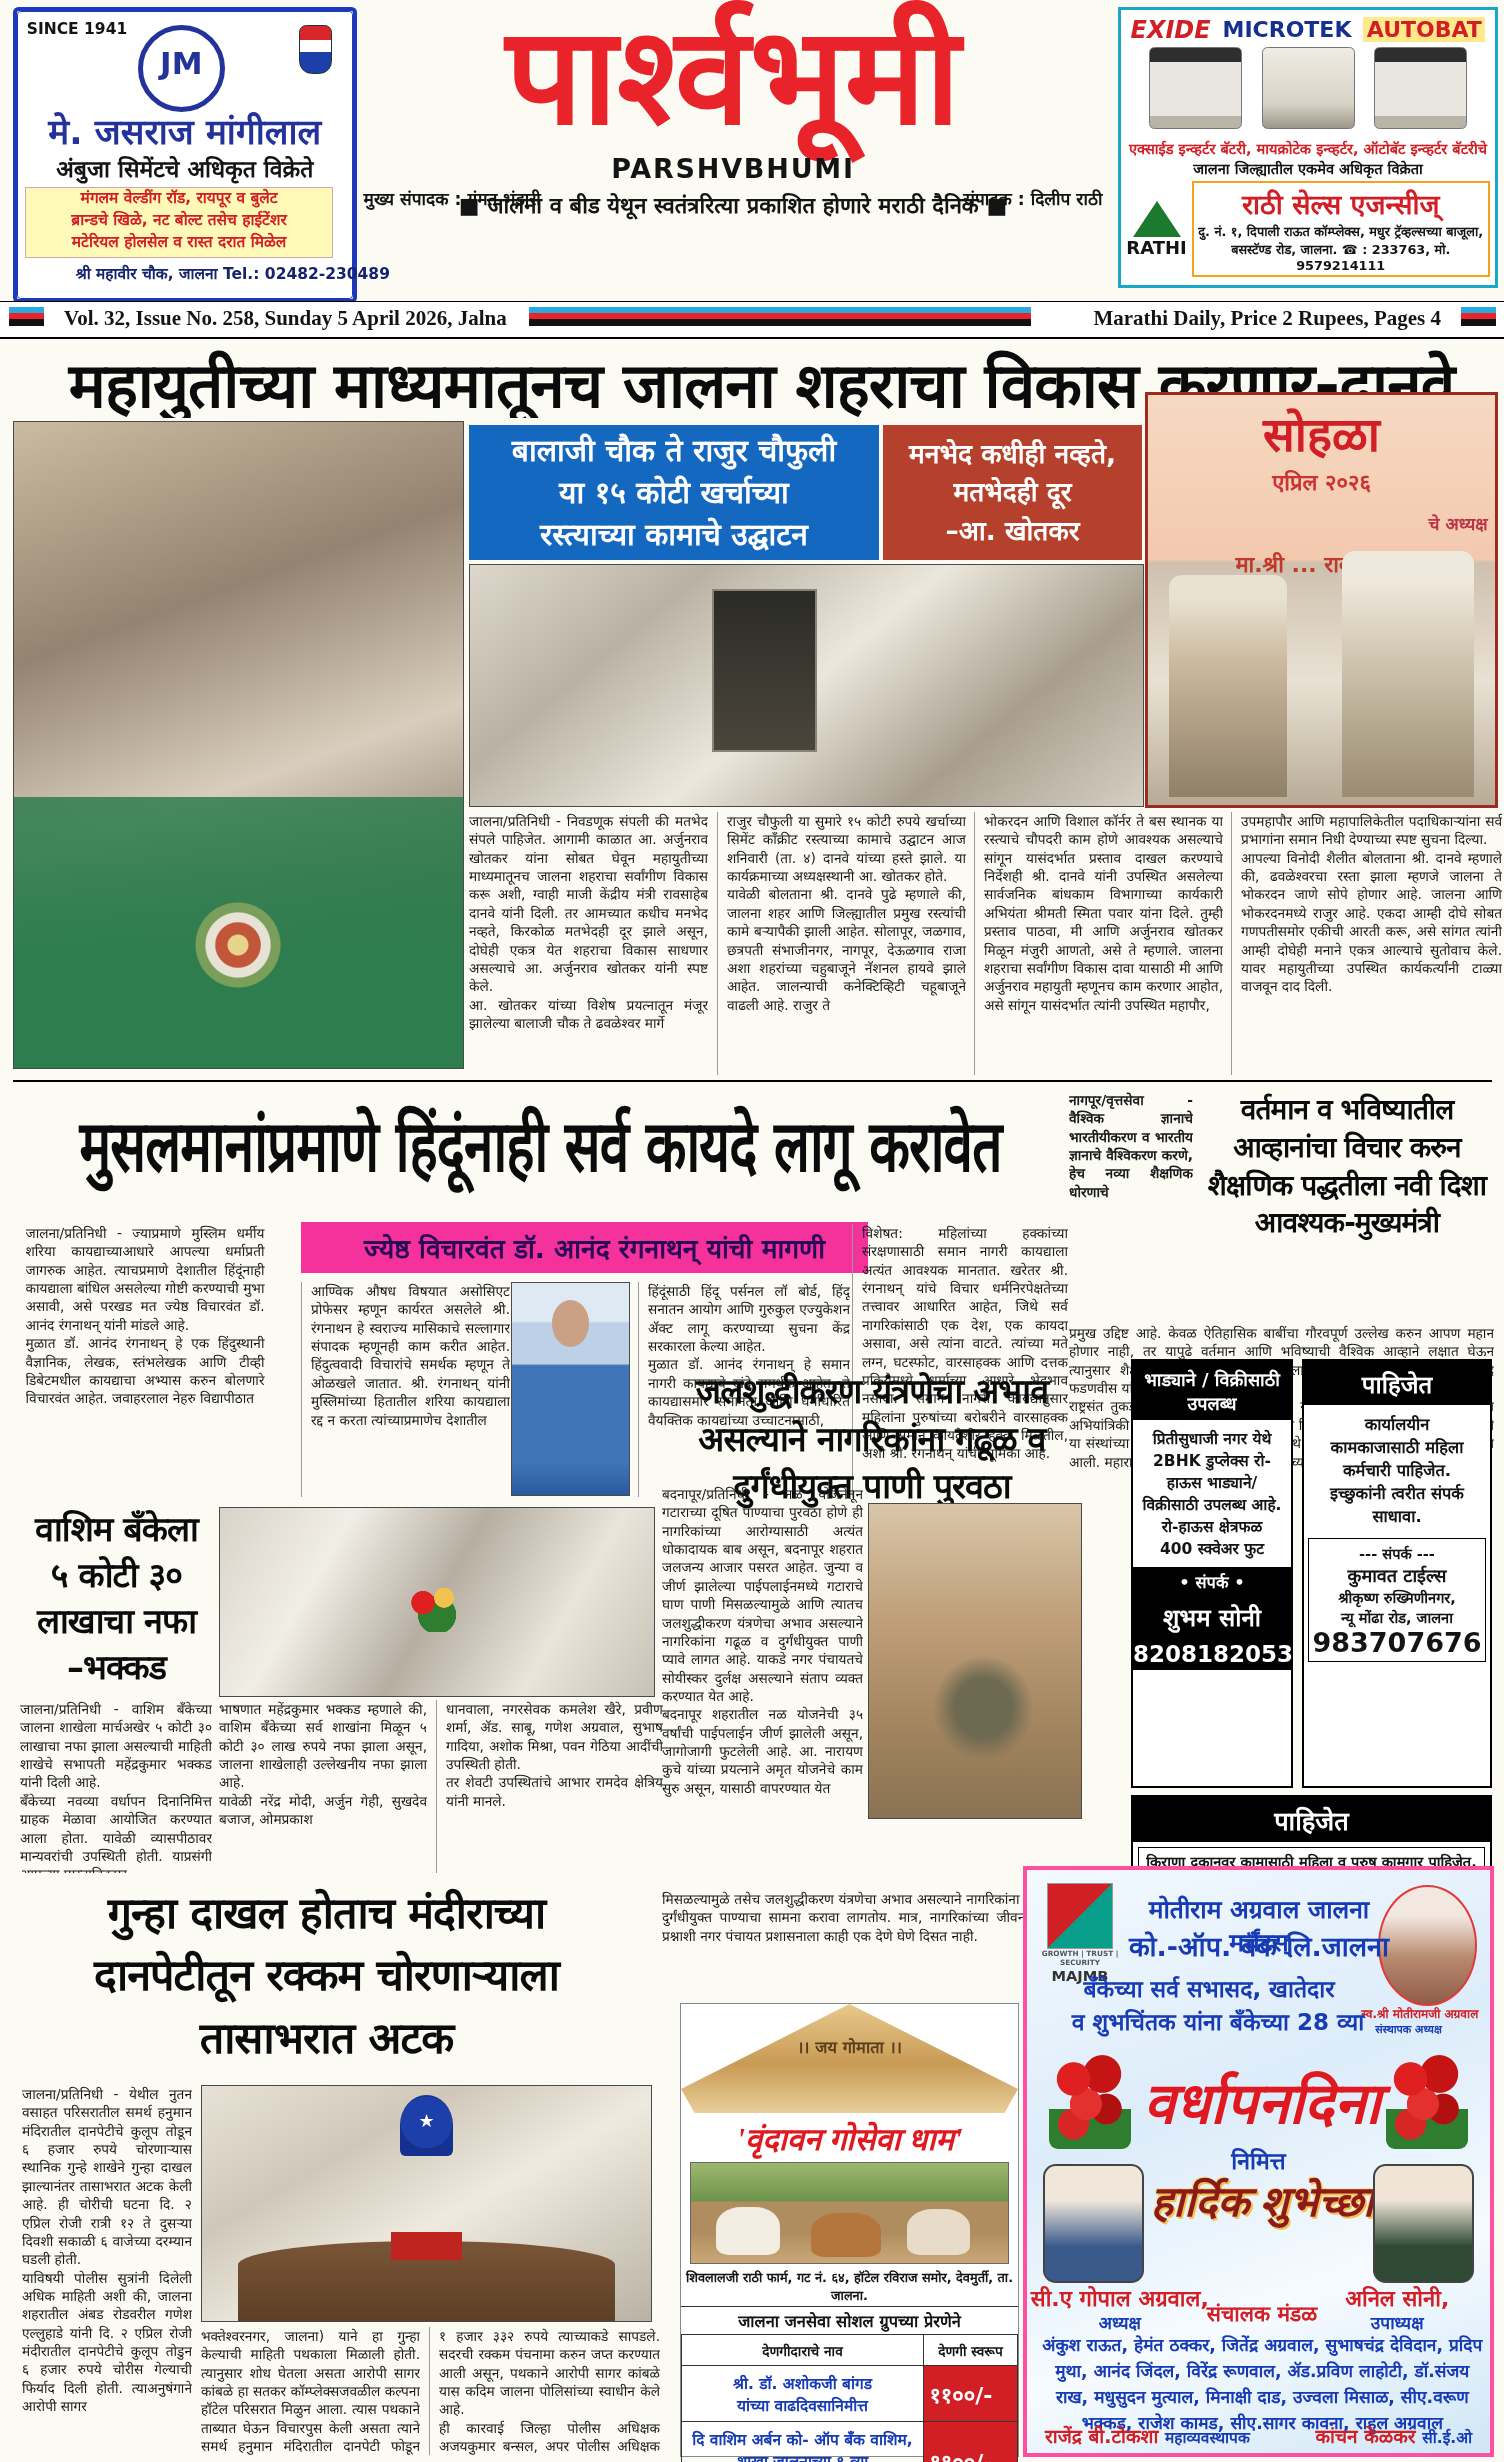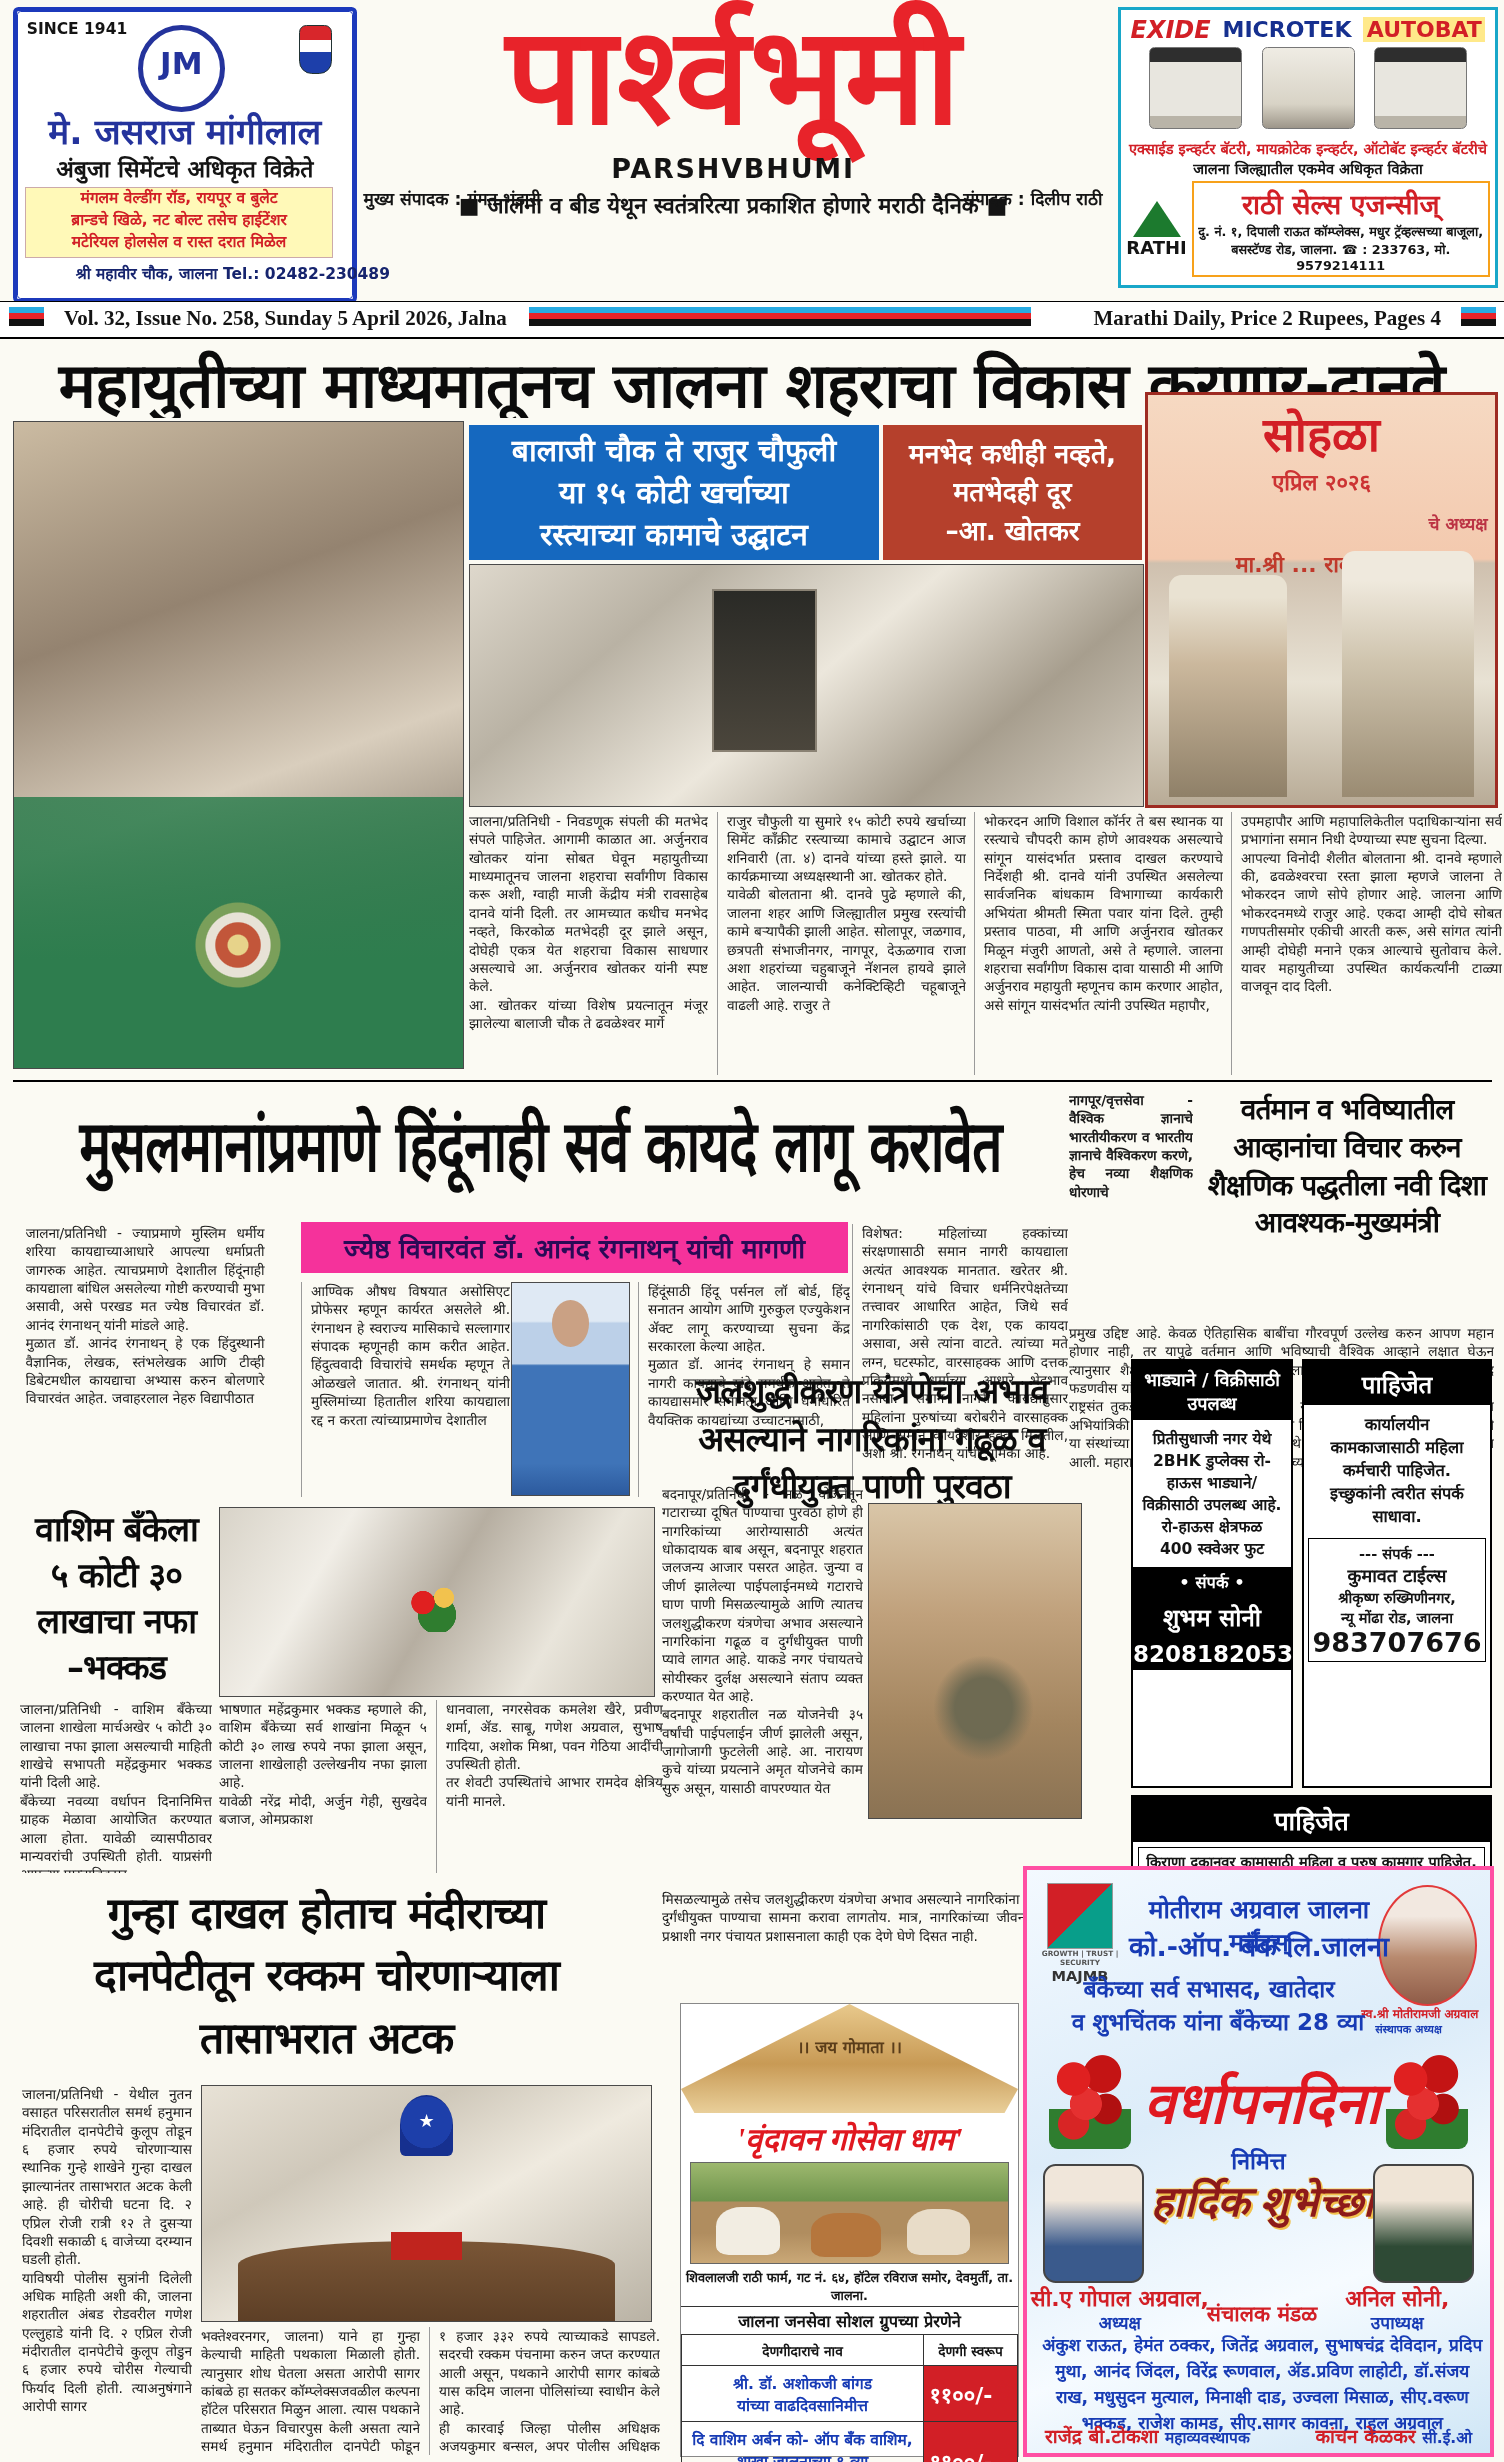--- a/index.html
+++ b/index.html
@@ -117,21 +117,21 @@
         <b style="background:#111"></b>
       </div>
     <div class="abs" style="right:64px;top:3.6px;font-size:21px;font-weight:bold;font-family:'Liberation Serif','DejaVu Serif',serif;">Marathi Daily, Price 2 Rupees, Pages 4</div>
     <div class="abs stripe3" style="right:9px;top:4.6px;width:35px;">
         <b style="background:#29abe2"></b>
         <b style="background:#e8232a"></b>
         <b style="background:#111"></b>
       </div>
   </div>
 
-  <div class="abs hl center" style="left:13px;top:341px;width:1477px;height:77px;font-size:62px;white-space:nowrap;overflow:hidden;">महायुतीच्या माध्यमातूनच जालना शहराचा विकास करणार-दानवे</div>
+  <div class="abs hl center" style="left:23px;top:341px;width:1477px;height:77px;font-size:62px;white-space:nowrap;overflow:hidden;">महायुतीच्या माध्यमातूनच जालना शहराचा विकास करणार-दानवे</div>
 
   <div class="ph" style="left:12.8px;top:421px;width:449px;height:646px;background:linear-gradient(160deg,#cbbba2 0%,#948370 30%,#d9cebd 55%,#7d7263 80%,#bfb3a0 100%);">
     <div class="abs" style="left:0;bottom:0;width:100%;height:42%;background:linear-gradient(180deg,rgba(46,125,78,.85),#2e7d4e 60%);"></div>
     <div class="abs" style="left:30%;bottom:6%;width:40%;height:26%;background:radial-gradient(circle at 50% 50%,#e7d38a 8%,#c2563a 9% 18%,#e7e2d6 19% 26%,#7a9f5a 27% 34%,transparent 35%);"></div>
   </div>
 
   <div class="abs bluebox pre" style="left:469px;top:425px;width:410px;height:135px;font-size:30px;line-height:1.4;">बालाजी चौक ते राजुर चौफुली
 या १५ कोटी खर्चाच्या
 रस्त्याच्या कामाचे उद्घाटन</div>
   <div class="abs redbox pre" style="left:883px;top:425px;width:259px;height:135px;font-size:26.4px;line-height:1.45;">मनभेद कधीही नव्हते,
@@ -158,21 +158,21 @@
   <div class="abs col vl" style="left:974px;top:812px;width:239px;height:263px;">भोकरदन आणि विशाल कॉर्नर ते बस स्थानक या रस्त्याचे चौपदरी काम होणे आवश्यक असल्याचे सांगून यासंदर्भात प्रस्ताव दाखल करण्याचे निर्देशही श्री. दानवे यांनी उपस्थित असलेल्या सार्वजनिक बांधकाम विभागाच्या कार्यकारी अभियंता श्रीमती स्मिता पवार यांना दिले. तुम्ही प्रस्ताव पाठवा, मी आणि अर्जुनराव खोतकर मिळून मंजुरी आणतो, असे ते म्हणाले. जालना शहराचा सर्वांगीण विकास दावा यासाठी मी आणि अर्जुनराव महायुती म्हणूनच काम करणार आहोत, असे सांगून यासंदर्भात त्यांनी उपस्थित महापौर,</div>
   <div class="abs col vl" style="left:1231px;top:812px;width:261px;height:263px;">उपमहापौर आणि महापालिकेतील पदाधिकाऱ्यांना सर्व प्रभागांना समान निधी देण्याच्या स्पष्ट सुचना दिल्या.
    आपल्या विनोदी शैलीत बोलताना श्री. दानवे म्हणाले की, ढवळेश्वरचा रस्ता झाला म्हणजे जालना ते भोकरदन जाणे सोपे होणार आहे. जालना आणि भोकरदनमध्ये राजुर आहे. एकदा आम्ही दोघे सोबत गणपतीसमोर एकीची आरती करू, असे सांगत त्यांनी आम्ही दोघेही मनाने एकत्र आल्याचे सुतोवाच केले. यावर महायुतीच्या उपस्थित कार्यकर्त्यांनी टाळ्या वाजवून दाद दिली.</div>
 
   <div class="abs" style="left:12.8px;top:1080px;width:1479px;border-top:2.7px solid #000;"></div>
 
   <div class="abs hl center" style="left:23px;top:1094px;width:1035px;height:108px;font-size:53px;white-space:nowrap;overflow:hidden;transform:scaleY(1.35);transform-origin:top center;">मुसलमानांप्रमाणे हिंदूंनाही सर्व कायदे लागू करावेत</div>
 
   <div class="abs col" style="left:25.5px;top:1224px;width:239px;height:274px;">जालना/प्रतिनिधी - ज्याप्रमाणे मुस्लिम धर्मीय शरिया कायद्याच्याआधारे आपल्या धर्माप्रती जागरुक आहेत. त्याचप्रमाणे देशातील हिंदूंनाही कायद्याला बांधिल असलेल्या गोष्टी करण्याची मुभा असावी, असे परखड मत ज्येष्ठ विचारवंत डॉ. आनंद रंगनाथन् यांनी मांडले आहे.
    मुळात डॉ. आनंद रंगनाथन् हे एक हिंदुस्थानी वैज्ञानिक, लेखक, स्तंभलेखक आणि टीव्ही डिबेटमधील कायद्याचा अभ्यास करुन बोलणारे विचारवंत आहेत. जवाहरलाल नेहरु विद्यापीठात</div>
-  <div class="abs pinkhead" style="left:301px;top:1222px;width:547px;height:51px;font-size:26.4px;">ज्येष्ठ विचारवंत डॉ. आनंद रंगनाथन् यांची मागणी</div>
+  <div class="abs pinkhead" style="left:301px;top:1222px;width:547px;height:51px;font-size:26.4px;padding-left:20px;">ज्येष्ठ विचारवंत डॉ. आनंद रंगनाथन् यांची मागणी</div>
   <div class="abs col vl" style="left:301px;top:1282px;width:199px;height:215px;">आण्विक औषध विषयात असोसिएट प्रोफेसर म्हणून कार्यरत असलेले श्री. रंगनाथन हे स्वराज्य मासिकाचे सल्लागार संपादक म्हणूनही काम करीत आहेत. हिंदुत्ववादी विचारांचे समर्थक म्हणून ते ओळखले जातात. श्री. रंगनाथन् यांनी मुस्लिमांच्या हितातील शरिया कायद्याला रद्द न करता त्यांच्याप्रमाणेच देशातील</div>
   <div class="ph" style="left:511px;top:1282px;width:117px;height:212px;background:linear-gradient(180deg,#dfe9f4 18%,#bcd0e8 19% 38%,#3f74b8 39% 85%,#2c5a9e 100%);">
     <div class="abs" style="left:34%;top:8%;width:32%;height:22%;background:#caa184;border-radius:50%;"></div>
   </div>
   <div class="abs col vl" style="left:638px;top:1282px;width:202px;height:215px;">हिंदूंसाठी हिंदू पर्सनल लॉ बोर्ड, हिंदू सनातन आयोग आणि गुरुकुल एज्युकेशन ॲक्ट लागू करण्याच्या सुचना केंद्र सरकारला केल्या आहेत.
    मुळात डॉ. आनंद रंगनाथन् हे समान नागरी कायद्याचे खंदे समर्थक आहेत. ते कायद्यासमोर समानता आणि धर्माधारित वैयक्तिक कायद्यांच्या उच्चाटनासाठी,</div>
   <div class="abs col vl" style="left:852px;top:1224px;width:206px;height:274px;">विशेषत: महिलांच्या हक्कांच्या संरक्षणासाठी समान नागरी कायद्याला अत्यंत आवश्यक मानतात. खरेतर श्री. रंगनाथन् यांचे विचार धर्मनिरपेक्षतेच्या तत्त्वावर आधारित आहेत, जिथे सर्व नागरिकांसाठी एक देश, एक कायदा असावा, असे त्यांना वाटते. त्यांच्या मते लग्न, घटस्फोट, वारसाहक्क आणि दत्तक प्रक्रियेमध्ये धर्माच्या आधारे भेदभाव नसावा. समान नागरी कायद्यानुसार महिलांना पुरुषांच्या बरोबरीने वारसाहक्क आणि समान कायदेशीर हक्क मिळतील, अशी श्री. रंगनाथन् यांची भूमिका आहे.</div>
 
   <div class="abs col" style="left:1069px;top:1091px;width:124px;height:228px;font-weight:bold;">नागपूर/वृत्तसेवा - वैश्विक ज्ञानाचे भारतीयीकरण व भारतीय ज्ञानाचे वैश्विकरण करणे, हेच नव्या शैक्षणिक धोरणाचे</div>
   <div class="abs hl center pre" style="left:1200px;top:1091px;width:294px;height:192px;font-size:28px;line-height:1.35;">वर्तमान व भविष्यातील आव्हानांचा विचार करुन शैक्षणिक पद्धतीला नवी दिशा आवश्यक-मुख्यमंत्री</div>

